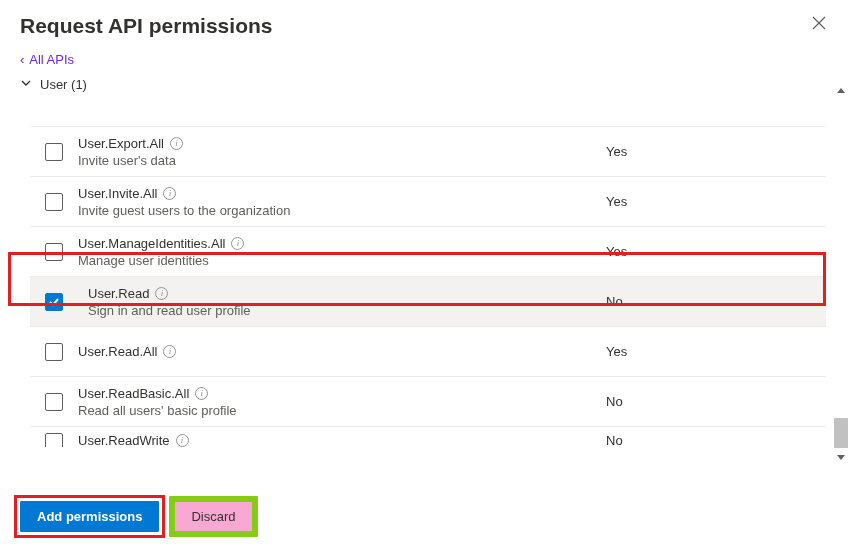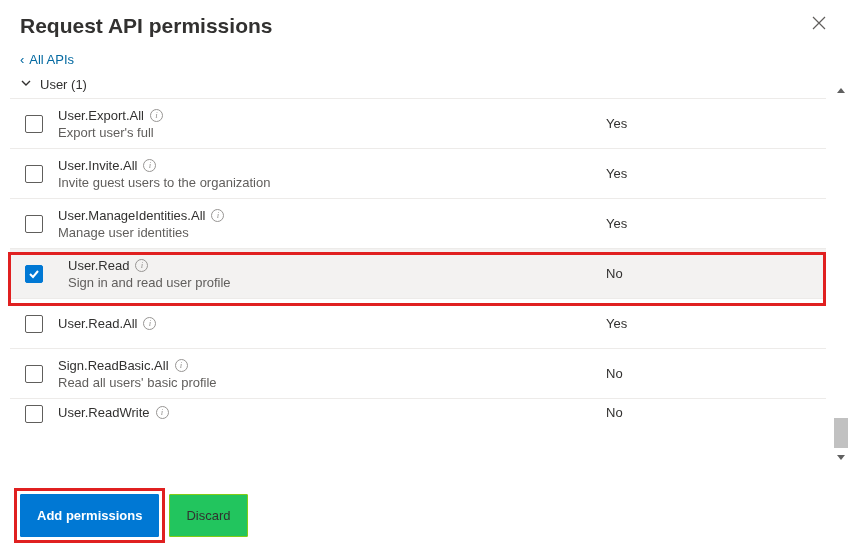--- a/index.html
+++ b/index.html
@@ -27,42 +27,43 @@
     color: #323130;
   }
   .close {
     font-size: 16px;
     color: #605e5c;
     cursor: pointer;
     padding: 2px 6px;
   }
   .back-link {
     padding: 6px 20px 4px 20px;
-    color: #0369a1;
+    color: #6d28d9;
     font-size: 13px;
     cursor: pointer;
   }
   .back-link span.caret { margin-right: 2px; }
   .scroll-area {
     position: relative;
     height: 376px;
     overflow: hidden;
     border-bottom: 0;
   }
   .group-header {
     display: flex;
     align-items: flex-end;
     padding: 6px 20px 6px 20px;
     gap: 8px;
   }
   .group-header .chev { font-size: 12px; color: #323130; }
   .group-header .lbl { font-size: 13px; }
   .rows {
-    padding-left: 10px;
+    padding-left: 30px;
     padding-right: 26px;
+    margin-top: 28px;
   }
   .row {
     display: flex;
     align-items: center;
     border-top: 1px solid #edebe9;
     min-height: 50px;
     padding: 6px 0;
     position: relative;
   }
   .row:first-child { border-top: 1px solid #edebe9; }
@@ -159,35 +160,35 @@
     bottom: 0;
     left: 0;
     right: 0;
     padding: 18px 20px 18px 20px;
     display: flex;
     gap: 10px;
     align-items: center;
   }
   .btn {
     font-size: 13px;
-    padding: 13px 16px;
+    padding: 7px 16px;
     border-radius: 1px;
     cursor: pointer;
     font-family: inherit;
   }
   .btn-primary {
     background: #0078d4;
     color: #fff;
     border: 1px solid #0078d4;
     font-weight: 600;
   }
   .btn-secondary {
-    background: #22c55e;
-    color: #323130;
-    border: 1px solid #84cc16;
+    background: #f9a8d4;
+    color: #323130;
+    border: 6px solid #84cc16;
   }
   .last-row-cut {
     overflow: hidden;
   }
 </style>
 </head>
 <body>
 
 <div class="header">
   <div class="title">Request API permissions</div>
@@ -217,21 +218,21 @@
   <div class="rows" id="rows">
       <div class="row">
         <div class="checkbox-cell">
           <div class="checkbox"></div>
         </div>
         <div class="text-cell">
           <div class="perm-name">
             <span>User.Export.All</span>
             <span class="info-icon">i</span>
           </div>
-          <div class="perm-desc">Export user's full</div>
+          <div class="perm-desc">Invite user's data</div>
         </div>
         <div class="admin-cell">Yes</div>
       </div>
       <div class="row">
         <div class="checkbox-cell">
           <div class="checkbox"></div>
         </div>
         <div class="text-cell">
           <div class="perm-name">
             <span>User.Invite.All</span>
@@ -282,21 +283,21 @@
           </div>
         </div>
         <div class="admin-cell">Yes</div>
       </div>
       <div class="row">
         <div class="checkbox-cell">
           <div class="checkbox"></div>
         </div>
         <div class="text-cell">
           <div class="perm-name">
-            <span>Sign.ReadBasic.All</span>
+            <span>User.ReadBasic.All</span>
             <span class="info-icon">i</span>
           </div>
           <div class="perm-desc">Read all users' basic profile</div>
         </div>
         <div class="admin-cell">No</div>
       </div>
       <div class="row last-row-cut" style="min-height: 0px; height: 28px; align-items: flex-start; padding-top: 6px; overflow: hidden;">
         <div class="checkbox-cell">
           <div class="checkbox"></div>
         </div>

